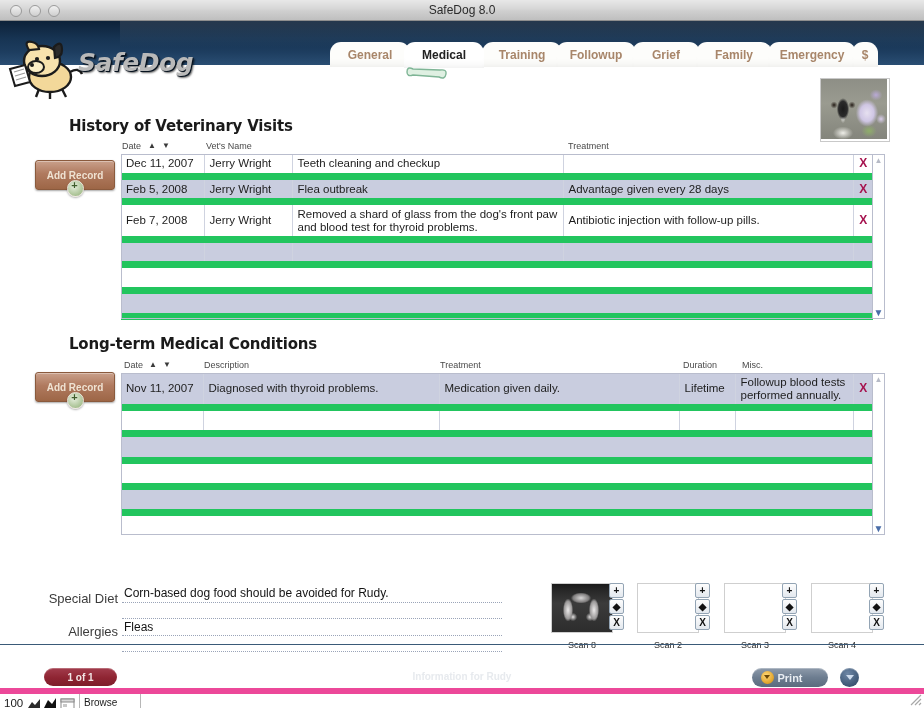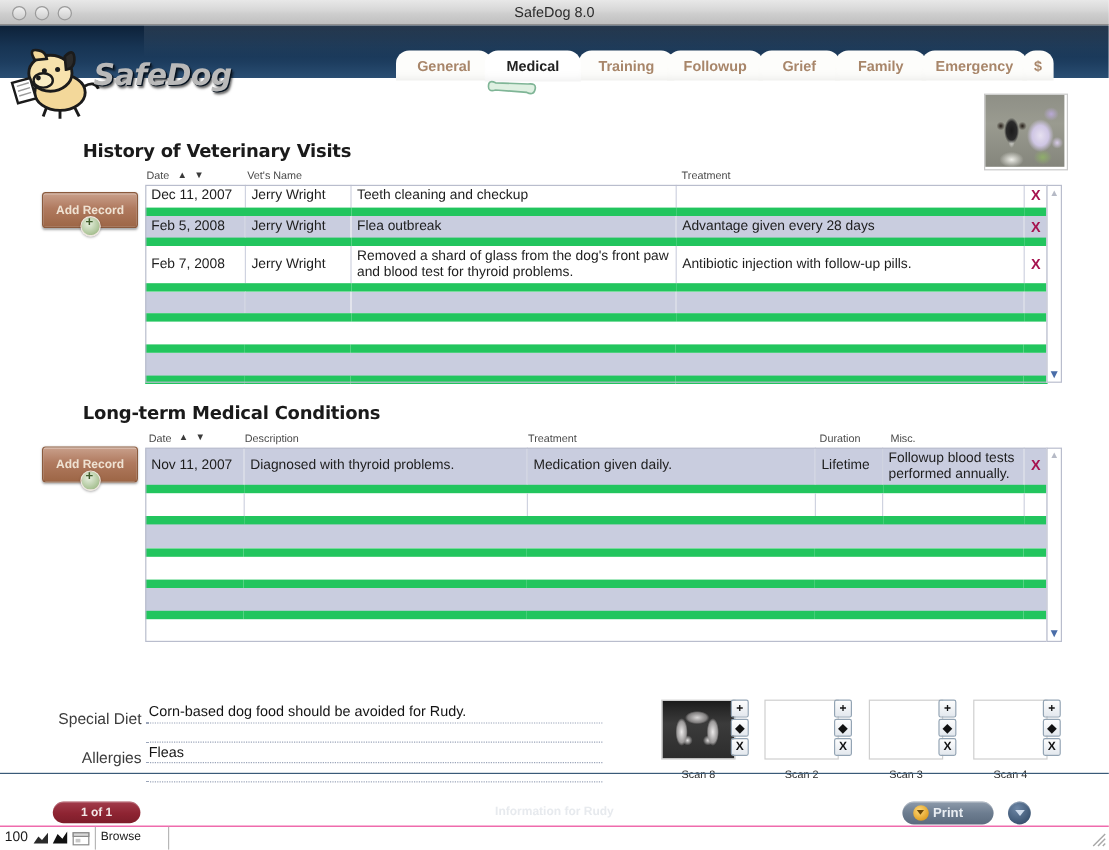--- a/index.html
+++ b/index.html
@@ -245,21 +245,21 @@
     background:radial-gradient(circle at 40% 30%,#6e87a6,#3d5674 70%,#2b3f58);
     box-shadow:inset 0 1px 0 rgba(255,255,255,.25);cursor:pointer;
   }
   .round-chev:after{content:"";position:absolute;left:6px;top:7px;
     border-left:4px solid transparent;border-right:4px solid transparent;
     border-top:5px solid #cfdced;}
 
   
   .statusbar{
     position:absolute;left:0;top:688px;width:924px;height:20px;
-    background:#ffffff;border-top:1px solid #ec4899;box-sizing:border-box;
+    background:#ffffff;border-top:6px solid #ec4899;box-sizing:border-box;
   }
   .zoom-level{
     position:absolute;left:4px;top:3px;font-size:11.5px;color:#1a1a1a;
     font-family:"Liberation Sans",sans-serif;
   }
   .zoom-out-btn,.zoom-in-btn,.win-btn{
     position:absolute;top:3px;width:15px;height:14px;cursor:pointer;
   }
   .mode-text{
     position:absolute;left:84px;top:3px;font-size:10px;color:#1a1a1a;

